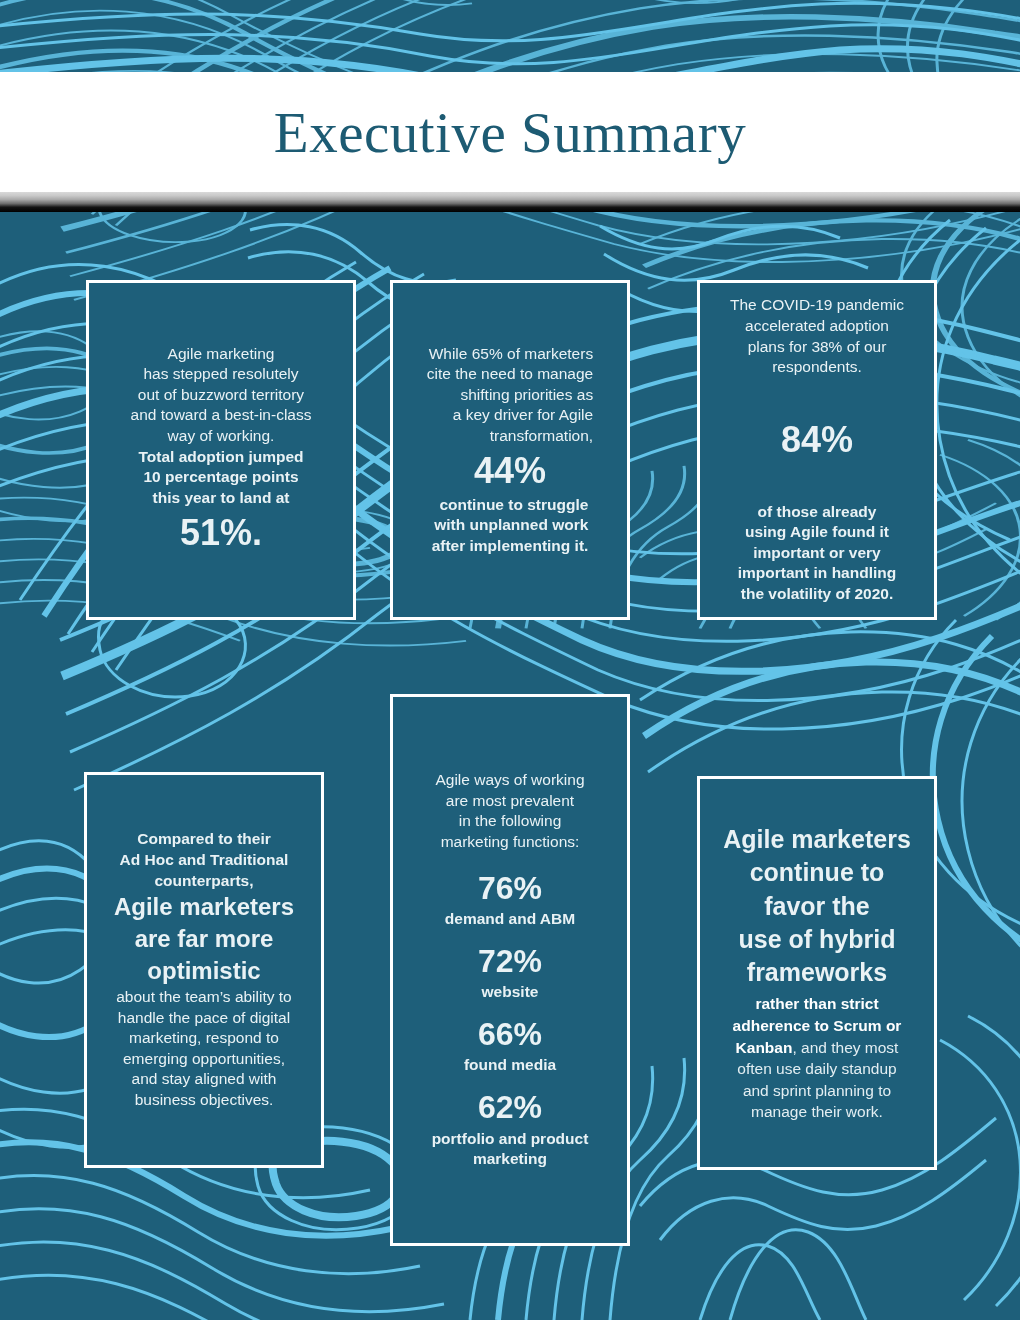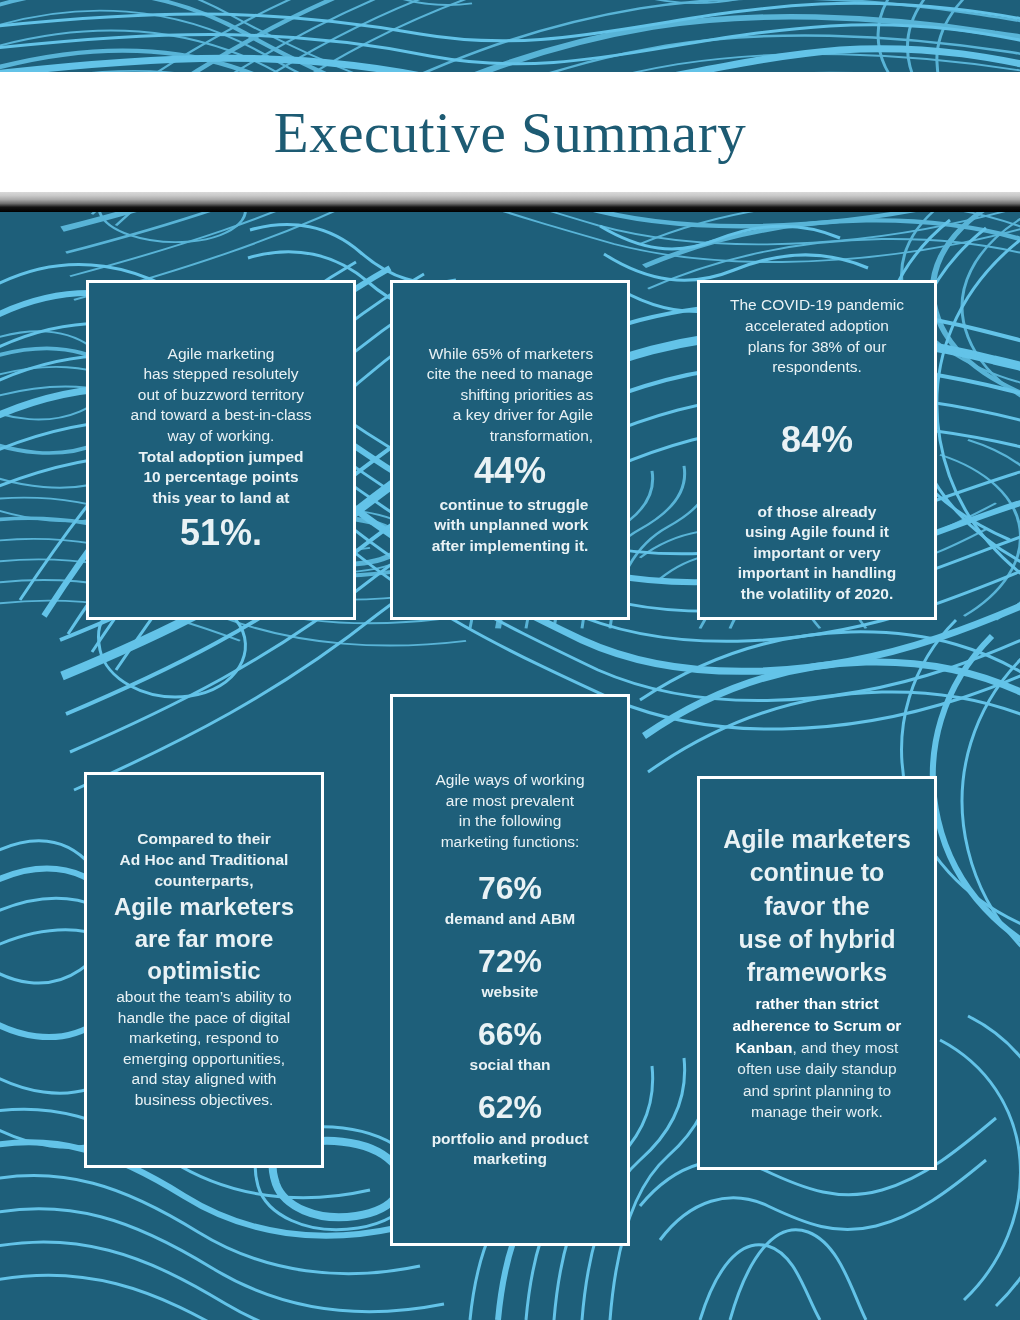--- a/index.html
+++ b/index.html
@@ -264,21 +264,21 @@
     <div class="stat-block">
       <p class="t-stat">76%</p>
       <p class="t-lbl" style="white-space:pre-line">demand and ABM</p>
     </div>
     <div class="stat-block">
       <p class="t-stat">72%</p>
       <p class="t-lbl" style="white-space:pre-line">website</p>
     </div>
     <div class="stat-block">
       <p class="t-stat">66%</p>
-      <p class="t-lbl" style="white-space:pre-line">social than</p>
+      <p class="t-lbl" style="white-space:pre-line">found media</p>
     </div>
     <div class="stat-block">
       <p class="t-stat">62%</p>
       <p class="t-lbl" style="white-space:pre-line">portfolio and product
 marketing</p>
     </div>
   </div>
 
   <div class="card" id="card-hybrid">
     <p class="t-big-g" style="white-space:pre-line;font-size:25px">Agile marketers

